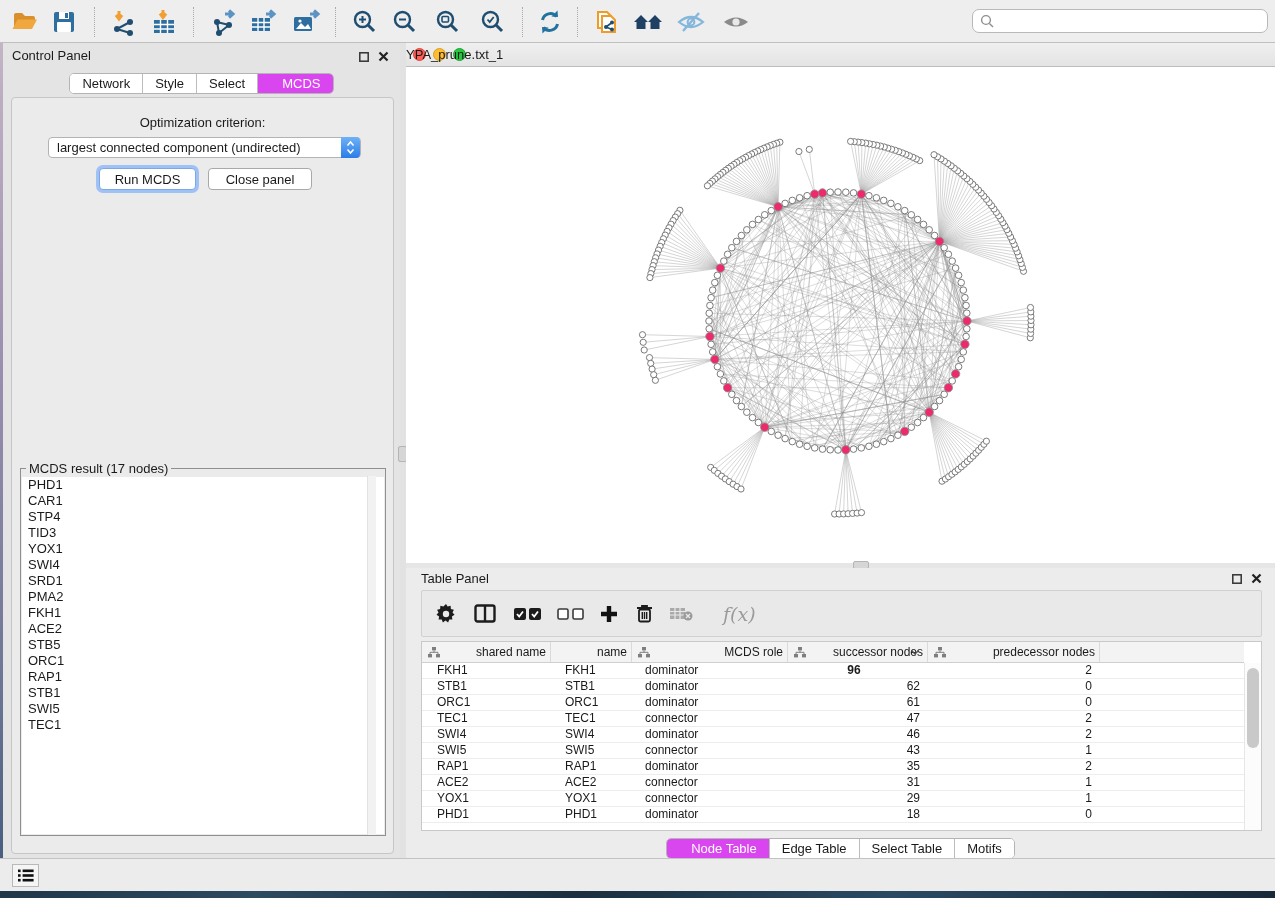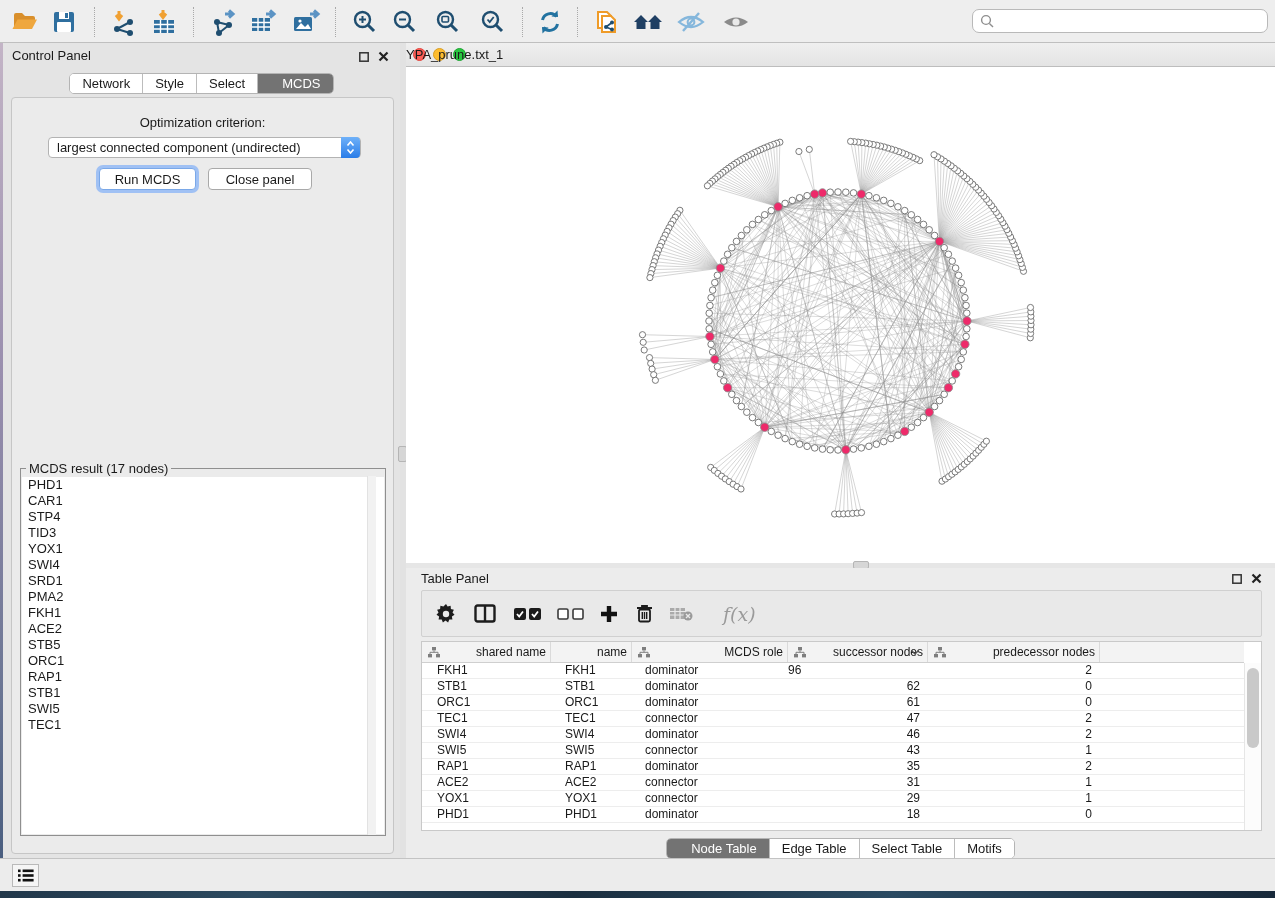--- a/index.html
+++ b/index.html
@@ -16,21 +16,21 @@
   #left-strip { position:absolute; left:0; top:43px; width:3px; height:848px; background:linear-gradient(#c3b4c6,#988dad 40%,#6d7795 75%,#43597b); }
   #bottom-strip { position:absolute; left:0; top:891px; width:1275px; height:7px; background:linear-gradient(90deg,#21374a,#2c4a60 20%,#1b2f40 45%,#2a4a62 70%,#18293a); }
 
   
   #control-panel { position:absolute; left:3px; top:43px; width:397px; height:815px; background:#e4e4e4; }
   .panel-title { font-size:13px; }
   .win-ctl { width:13px; height:13px; display:inline-flex; align-items:center; justify-content:center; }
   .seg-group { display:inline-flex; border:1px solid #b4b4b4; border-radius:5px; background:#fff; overflow:hidden; height:21px; }
   .seg { font-size:13px; padding:2px 12px; border-left:1px solid #bcbcbc; background:#fff; display:flex; align-items:center; white-space:nowrap; }
   .seg:first-child { border-left:none; }
-  .seg.active { background:#737373; color:#fff;padding-left:24px; }
+  .seg.active { background:#d946ef; color:#fff;padding-left:24px; }
   #cp-inner { position:absolute; left:8px; top:54px; width:383px; height:757px; background:#ebebeb; border:1px solid #c6c6c6; border-radius:4px; }
   #opt-label { position:absolute; left:0; top:17px; width:100%; text-align:center; font-size:13px; }
   #opt-select { position:absolute; left:36px; top:39px; width:313px; height:21px; background:#fff; border:1px solid #b3b3b3; border-radius:4px; font-size:13px; display:flex; align-items:center; padding-left:8px; }
   #opt-select .stepper { position:absolute; right:0; top:-1px; width:19px; height:21px; background:linear-gradient(#6fb1f9,#2a7de8); border-radius:0 4px 4px 0; display:flex; align-items:center; justify-content:center; }
   .push-btn { position:absolute; height:22px; background:#fff; border:1px solid #a9a9a9; border-radius:4px; font-size:13px; display:flex; align-items:center; justify-content:center; }
   #run-btn { left:87px; top:70px; width:97px; box-shadow:0 0 0 3px rgba(110,165,250,.6); border-color:#7aa8e8; }
   #close-btn { left:196px; top:70px; width:104px; }
   #mcds-fieldset { position:absolute; left:8px; top:363px; width:366px; height:375px; border:1px solid #8f8f8f; background:transparent; }
   #mcds-fieldset legend { font-size:13px; margin-left:5px; padding:0 3px; }
   #mcds-list { position:absolute; left:1px; top:1px; right:1px; bottom:1px; background:#fff; overflow:hidden; }
@@ -1141,21 +1141,21 @@
           </svg>
           <span class="lbl">predecessor nodes</span>
         </div>
         <div class="th" style="flex: 1 1 0%; border-right: none;"></div>
       </div>
     <div id="tp-body">
         <div class="tr">
           <div class="td" style="width: 129px; text-align: left; padding-left: 15px;">FKH1</div>
           <div class="td" style="width: 81px; text-align: left; padding-left: 14px;">FKH1</div>
           <div class="td" style="width: 156px; text-align: left; padding-left: 13px;">dominator</div>
-          <div class="td" style="width: 140px; text-align: left; padding-right: 8px;">96</div>
+          <div class="td" style="width: 140px; text-align: center; padding-right: 8px; font-weight: bold;">96</div>
           <div class="td" style="width: 172px; text-align: right; padding-right: 8px;">2</div>
         </div>
         <div class="tr">
           <div class="td" style="width: 129px; text-align: left; padding-left: 15px;">STB1</div>
           <div class="td" style="width: 81px; text-align: left; padding-left: 14px;">STB1</div>
           <div class="td" style="width: 156px; text-align: left; padding-left: 13px;">dominator</div>
           <div class="td" style="width: 140px; text-align: right; padding-right: 8px;">62</div>
           <div class="td" style="width: 172px; text-align: right; padding-right: 8px;">0</div>
         </div>
         <div class="tr">

